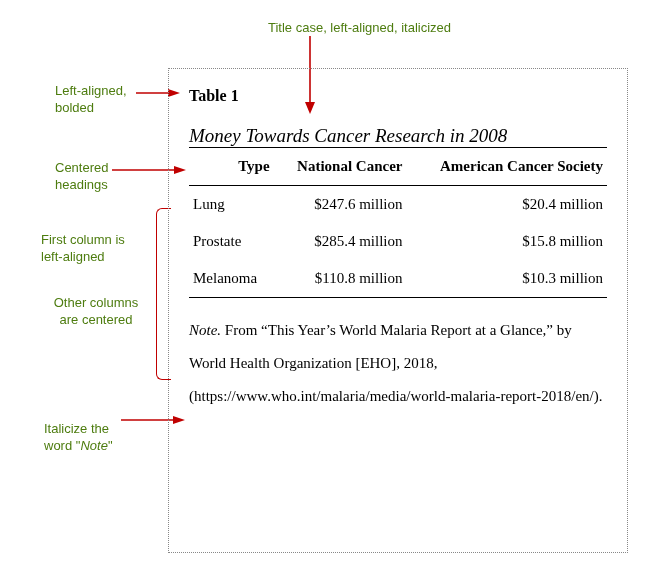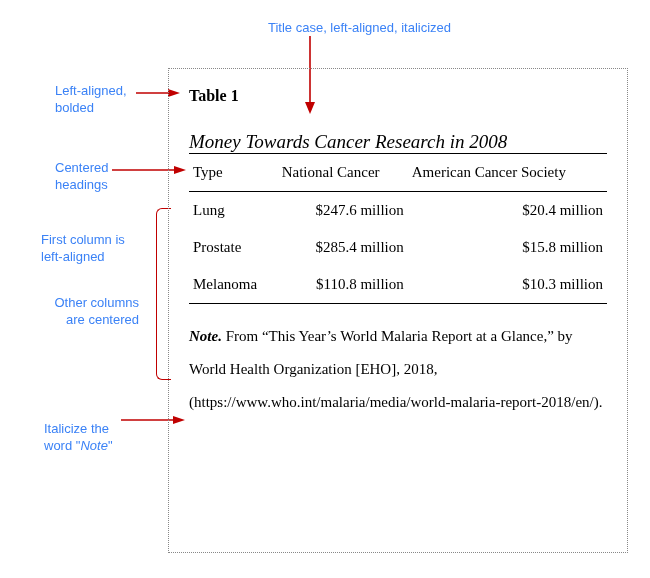--- a/index.html
+++ b/index.html
@@ -8,21 +8,21 @@
     width: 650px;
     height: 578px;
     background: #fff;
     font-family: "Times New Roman", Times, serif;
     font-size: 15px;
     color: #000;
     position: relative;
   }
   .annot {
     position: absolute;
-    color: #3b82f6;
+    color: #4d7c0f;
     font-family: Arial, Helvetica, sans-serif;
     font-size: 13px;
     line-height: 1.3;
     white-space: nowrap;
   }
   .arrow {
     position: absolute;
     stroke: #c00000;
     fill: #c00000;
   }
@@ -32,59 +32,58 @@
     top: 68px;
     width: 460px;
     height: 485px;
     border: 1px dotted #888;
     padding: 18px 20px 0 20px;
     box-sizing: border-box;
   }
   .tbl-label {
     font-weight: bold;
     font-size: 16px;
-    margin-bottom: 26px;
+    margin-bottom: 20px;
   }
   .tbl-title {
     font-style: italic;
     font-size: 19px;
   }
   table.data {
     border-collapse: collapse;
     width: 100%;
     font-size: 15px;
   }
   table.data thead tr {
     border-top: 1.5px solid #000;
     border-bottom: 1.5px solid #000;
   }
   table.data th {
-    font-weight: normal;
+    font-weight: bold;
     padding: 10px 4px;
-    text-align: left;
+    text-align: right;
   }
   table.data td {
     padding: 10px 4px;
     text-align: right;
   }
   table.data td.first {
     text-align: left;
   }
   table.data tbody tr.last td {
     border-bottom: 1.5px solid #000;
     margin-left: 32px;
   }
   .note {
     margin-top: 16px;
     font-size: 15px;
     line-height: 2.2;
   }
   .note .note-word {
     font-style: italic;
-    font-weight: bold;
   }
   
   .bracket {
     position: absolute;
     left: 156px;
     width: 14px;
     border-left: 1.5px solid #c00000;
     border-top: 1.5px solid #c00000;
     border-bottom: 1.5px solid #c00000;
     border-top-left-radius: 6px;
@@ -124,21 +123,21 @@
   <polygon points="74,5 62,1 62,9"></polygon>
 </svg>
 
 <div class="bracket rows"></div>
 
 <div class="annot" style="left:41px; top:232px; width:110px; white-space:normal;">
   <span>First column is</span><br>
   <span>left-aligned</span>
 </div>
 
-<div class="annot" style="left:29px; top:295px; text-align:right; width:110px; white-space:normal;">
+<div class="annot" style="left:41px; top:295px; text-align:center; width:110px; white-space:normal;">
   <span>Other columns</span><br>
   <span>are centered</span>
 </div>
 
 <div class="annot" style="left:44px; top:421px;">
   <span>Italicize the</span><br>
   <span><span>word "</span><i>Note</i><span>"</span></span>
 </div>
 <svg class="arrow" style="left:121px; top:415px;" width="64" height="10">
   <line x1="0" y1="5" x2="54" y2="5"></line>

